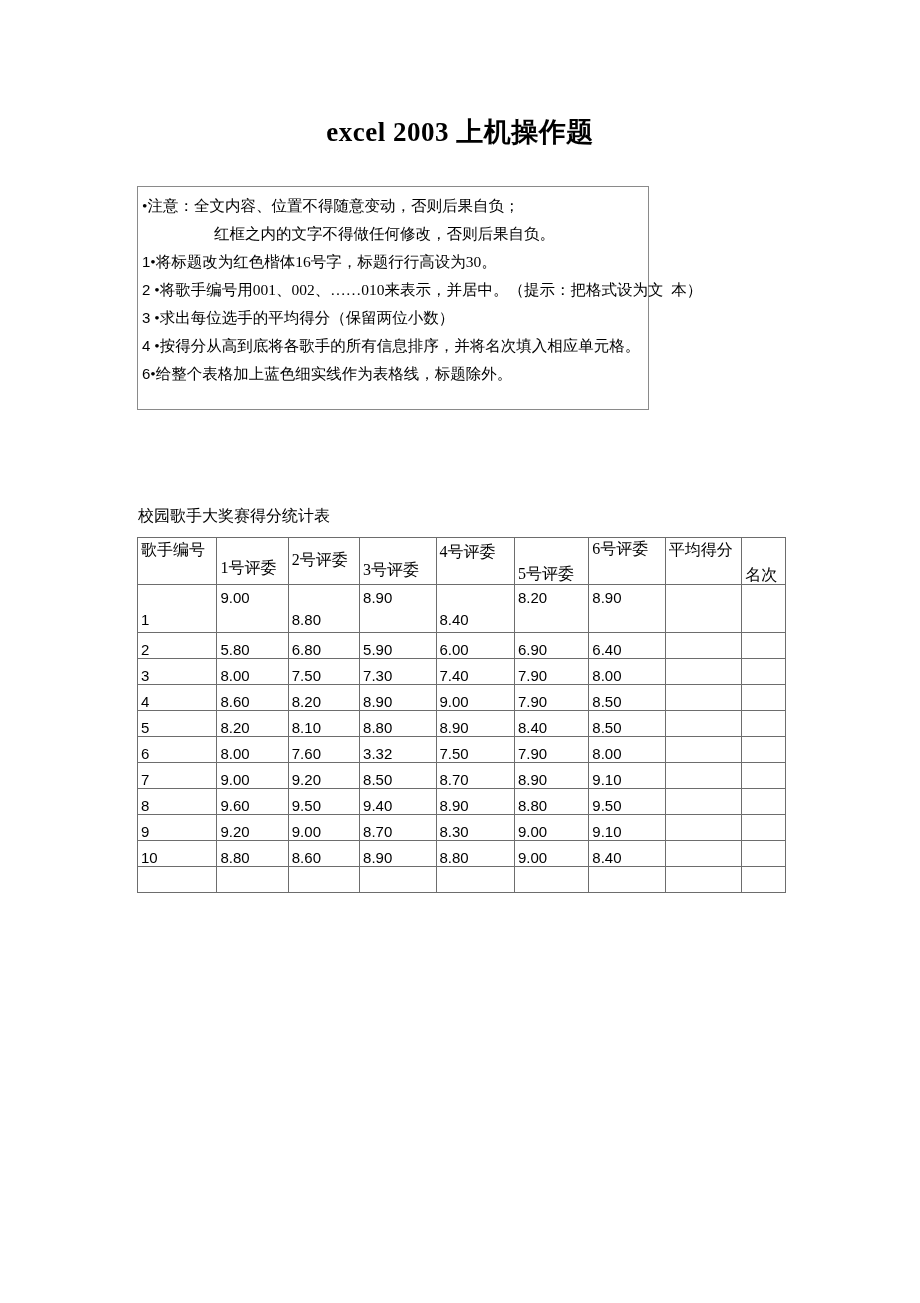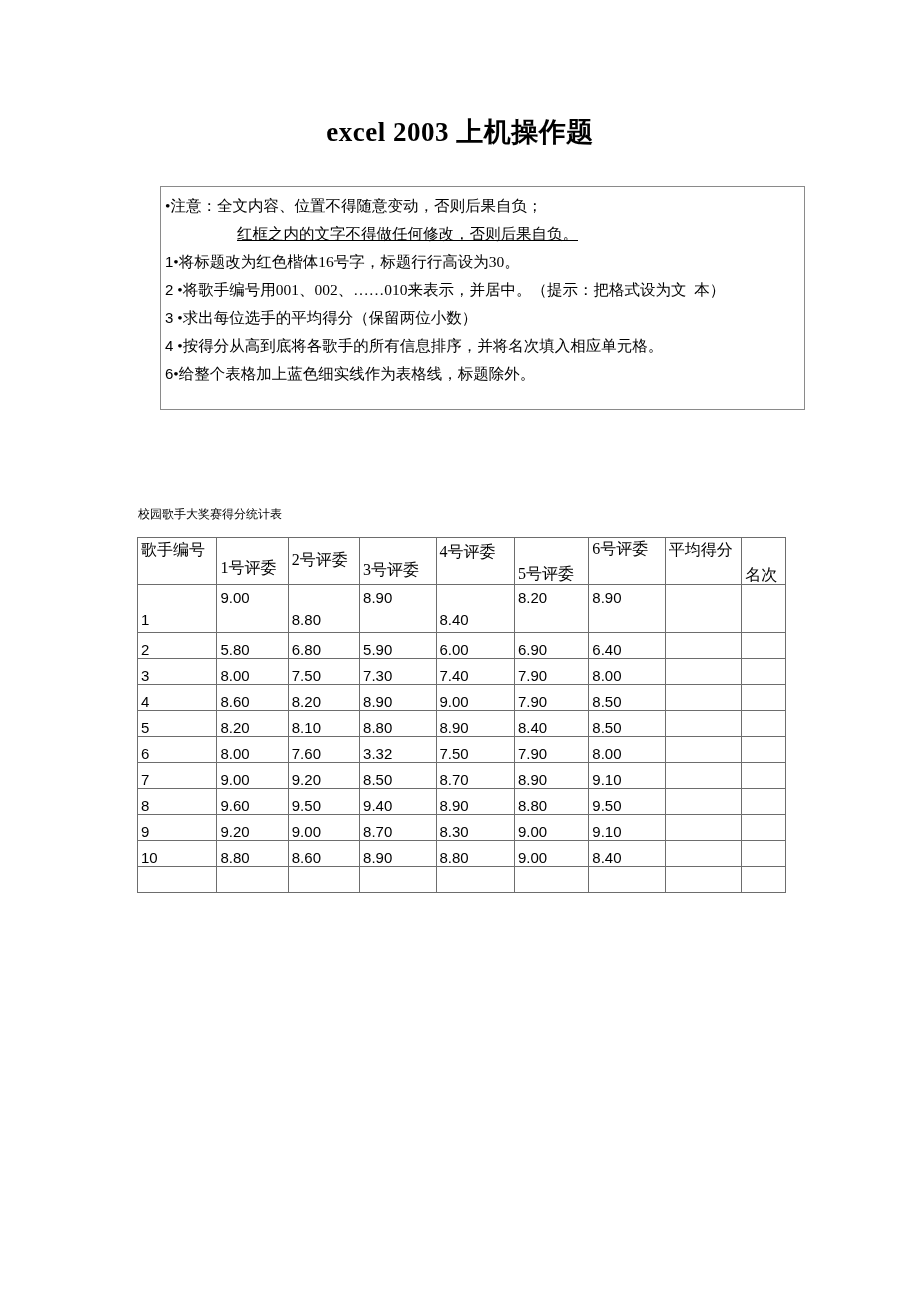--- a/index.html
+++ b/index.html
@@ -28,50 +28,48 @@
     font-size: 27px;
     letter-spacing: 0.5px;
     white-space: pre;
   }
 
   
   .instr-box {
     position: absolute;
     left: 137px;
     top: 186px;
-    width: 645px;
+    width: 512px;
     height: 224px;
     border: 1px solid #8a8a8a;
     box-sizing: border-box;
     padding: 5px 6px 0 4px;
-    margin-left: 23px;
   }
   .instr-line {
     font-family: "Liberation Serif", "DejaVu Serif", serif;
     font-size: 15.5px;
     line-height: 28px;
     white-space: pre;
     display: block;
   }
   .instr-line.indent {
     padding-left: 72px;
-    text-decoration: underline;
   }
   .instr-num {
     font-family: "Liberation Sans", "DejaVu Sans", sans-serif;
     font-size: 15px;
   }
 
   
   .table-caption {
     position: absolute;
     left: 138px;
     top: 506px;
     font-family: "Liberation Serif", "DejaVu Serif", serif;
-    font-size: 12px;
+    font-size: 16px;
     white-space: pre;
   }
 
   
   .score-table-wrap {
     position: absolute;
     left: 137px;
     top: 537px;
     width: 641px;
   }

